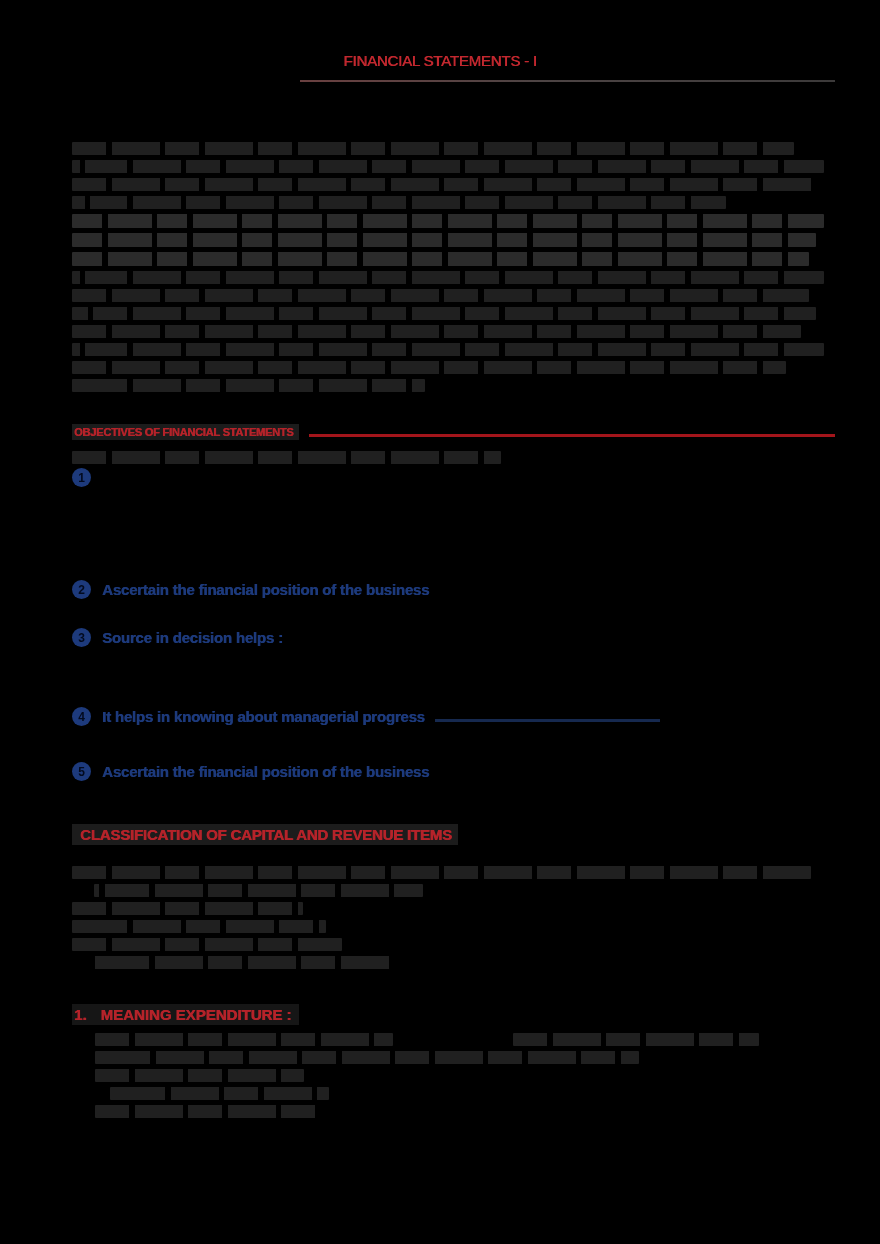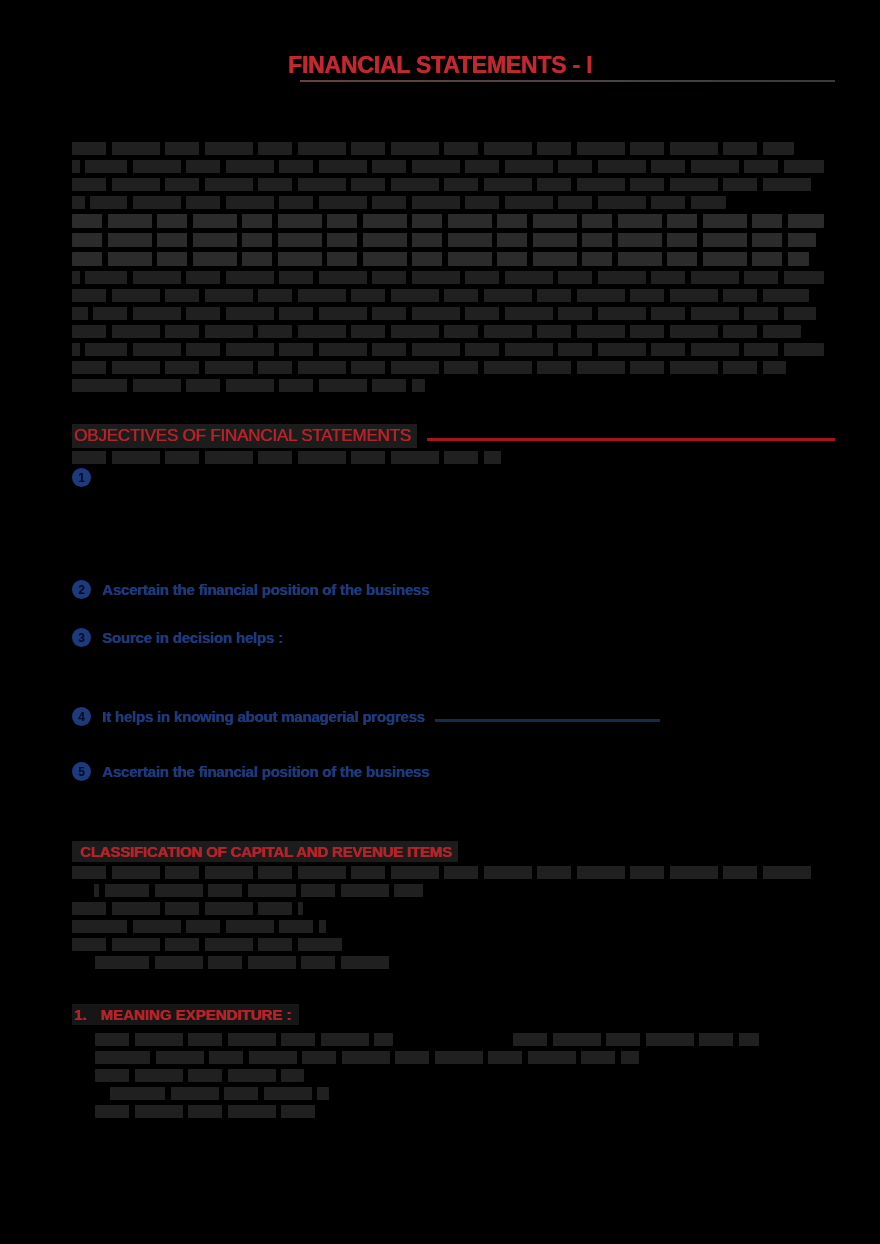--- a/index.html
+++ b/index.html
@@ -16,21 +16,21 @@
   .page{
     position:relative;
     width:880px;height:1244px;
     background:var(--bg);
     overflow:hidden;
   }
   
   .title-block{position:absolute;top:52px;left:0;right:0;text-align:center;}
   .title-block h1{
     display:inline-block;
-    font-size:23px;font-weight:bold;color:var(--title-red);
+    font-size:15px;font-weight:normal;color:var(--title-red);
     letter-spacing:-0.2px;
     text-shadow:0.6px 0 0 var(--title-red);
   }
   .title-rule{
     position:absolute;top:80px;left:300px;width:535px;height:2px;
     background:linear-gradient(90deg,#6a4040 0%,#4d4444 45%,#3c3a3a 100%);
   }
   
   .red-heading{
     position:absolute;left:72px;
@@ -39,21 +39,21 @@
     text-shadow:0.6px 0 0 var(--red);
     background:#1c1c1c;
     padding:2px 6px 2px 2px;
     white-space:nowrap;
   }
   .heading-flex{
     position:absolute;left:72px;right:45px;
     display:flex;align-items:center;gap:10px;
   }
   .heading-flex .red-heading-inline{
-    font-size:17px;font-weight:normal;color:var(--red);
+    font-size:11px;font-weight:bold;color:var(--red);
     letter-spacing:-0.2px;text-shadow:0.6px 0 0 var(--red);
     background:#1c1c1c;padding:2px 6px 2px 2px;white-space:nowrap;
   }
   .heading-flex .red-rule{flex:1;height:3px;background:#a3151b;margin-top:6px;}
   
   .para{position:absolute;}
   .bar-row{display:flex;gap:120px;margin-bottom:5px;}
   .bar{
     height:13px;border-radius:1px;
     background:repeating-linear-gradient(90deg,
@@ -190,21 +190,21 @@
     <span class="navy-rule" style="width:225px;"></span>
   </div>
 
   <div class="obj-item" style="top:762px;">
     <span class="num-badge">
       <span>5</span>
     </span>
     <span class="obj-text">Ascertain the financial position of the business</span>
   </div>
 
-  <h2 class="red-heading" style="top:841px;padding-left:8px;">CLASSIFICATION OF CAPITAL AND REVENUE ITEMS</h2>
+  <h2 class="red-heading" style="top:824px;padding-left:8px;">CLASSIFICATION OF CAPITAL AND REVENUE ITEMS</h2>
 
   <div class="para" style="top:866px;left:72px;width:770px;">
       <div class="bar-row">
         <div class="bar" style="width: 96%;"></div>
       </div>
       <div class="bar-row" style="margin-left: 22px;">
         <div class="bar" style="width: 44%;"></div>
       </div>
       <div class="bar-row">
         <div class="bar" style="width: 30%;"></div>

